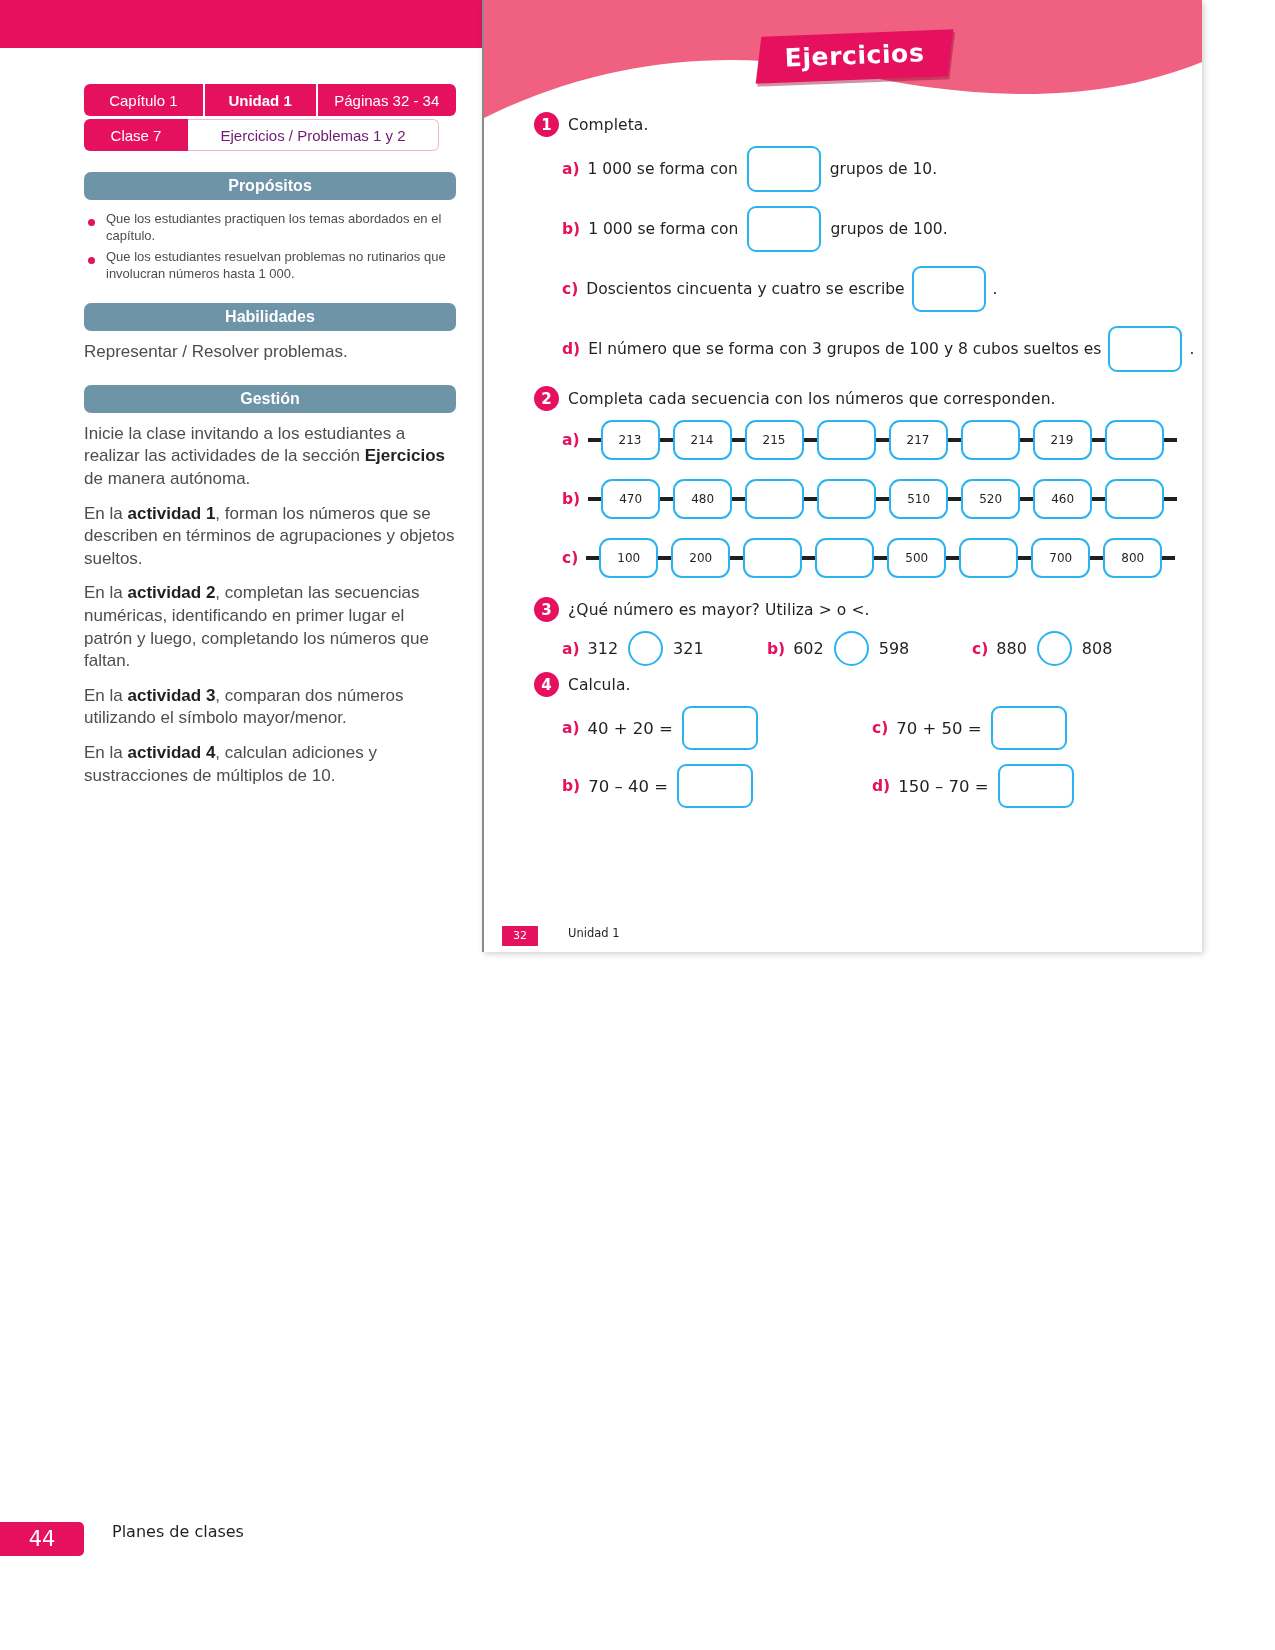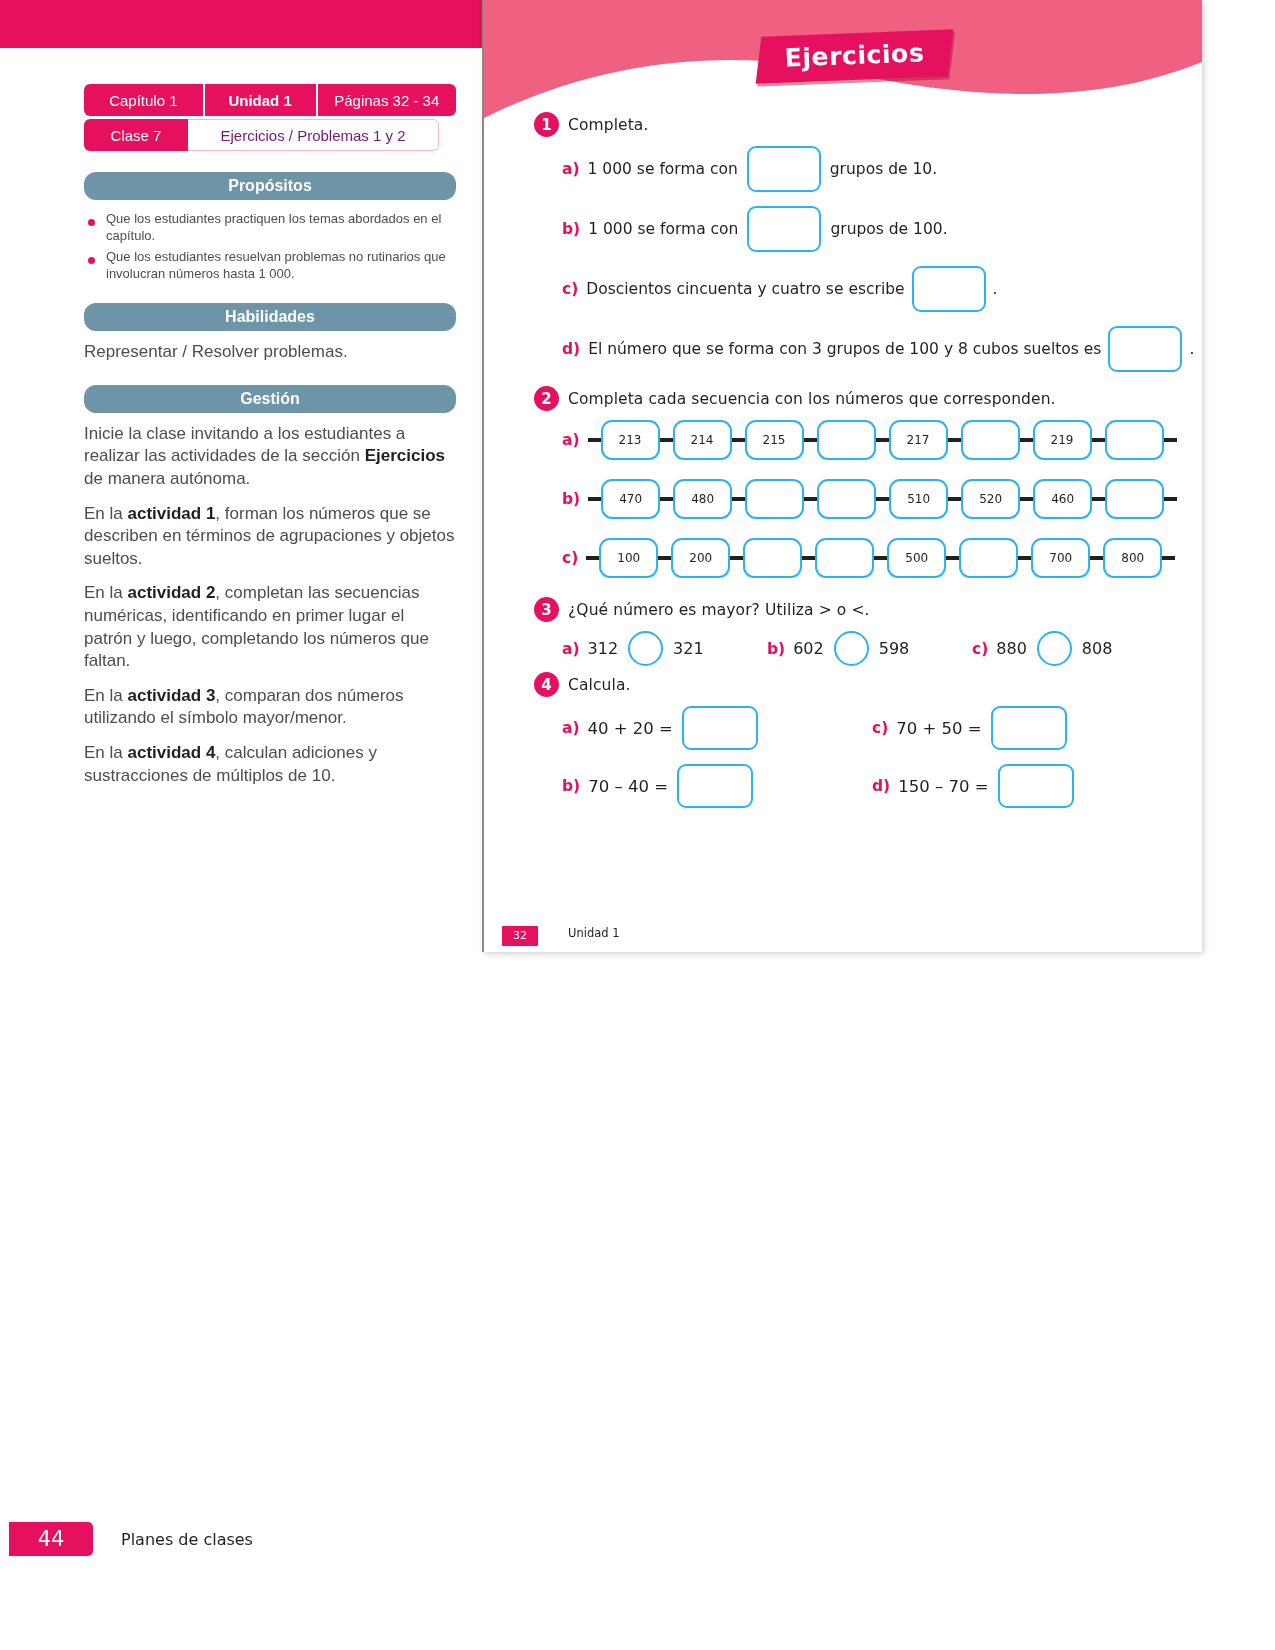--- a/index.html
+++ b/index.html
@@ -95,42 +95,42 @@
     display:flex;align-items:center;justify-content:center;
     color:#fff;font-size:15px;background:#e5115e;
     font-family:"Liberation Sans", sans-serif;
   }
   .mc.first{border-radius:6px 0 0 6px;}
   .mc.last{border-radius:0 6px 6px 0;}
   .mc.sep{border-left:2px solid #ffffff;}
   .mc.white{background:#ffffff;color:#701a75;border:1px solid #f3b8cd;border-left:none;}
   .mc.bold{font-weight:bold;}
   .sec-head{
-    margin-top:21px;height:28px;background:#6e94a8;border-radius:12px;
+    margin-top:21px;height:28px;background:#6e94a8;border-radius:7px;
     display:flex;align-items:center;justify-content:center;
     color:#fff;font-size:16px;font-weight:bold;
   }
   .body-txt{
     font-size:17px;color:#4d4d4f;line-height:1.33;margin-top:10px;
     font-family:"Liberation Sans", sans-serif;
   }
   .body-txt p{margin:0 0 12px 0;}
   .bullets{list-style:none;margin:10px 0 0 0;padding:0;}
   .bullets li{
     position:relative;padding-left:22px;margin-bottom:3px;
     font-size:13px;color:#4d4d4f;line-height:1.33;
   }
   .bullets li:before{
     content:"";position:absolute;left:4px;top:9px;width:7px;height:7px;border-radius:50%;
     background:#e5115e;
   }
   .bullets li p{margin:0;}
   b{color:#231f20;}
   
-  .doc-footer{position:absolute;left:0;bottom:94px;display:flex;align-items:center;margin-left:9px;}
+  .doc-footer{position:absolute;left:0;bottom:94px;display:flex;}
   .doc-pg{
     background:#e5115e;color:#fff;width:84px;height:34px;
     display:flex;align-items:center;justify-content:center;
     font-size:21px;font-family:"DejaVu Sans", sans-serif;
     border-radius:0 5px 5px 0;
   }
   .doc-lbl{margin-left:28px;font-size:16px;color:#231f20;font-family:"DejaVu Sans", sans-serif;}
 </style>
 </head>
 <body>

